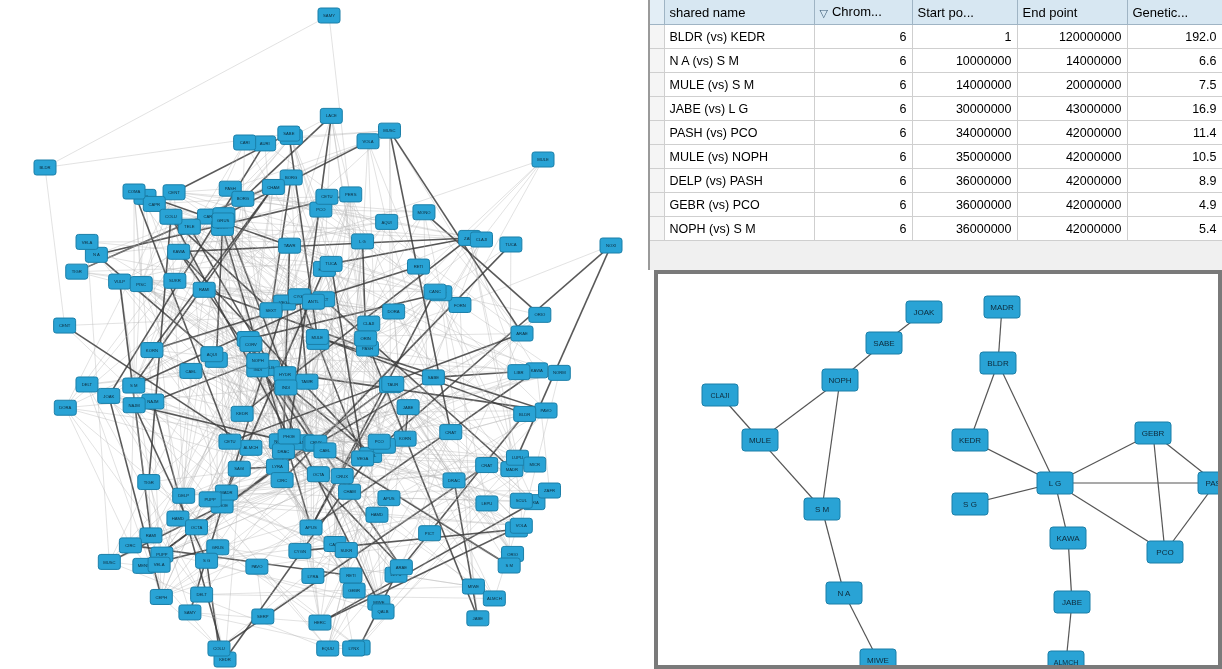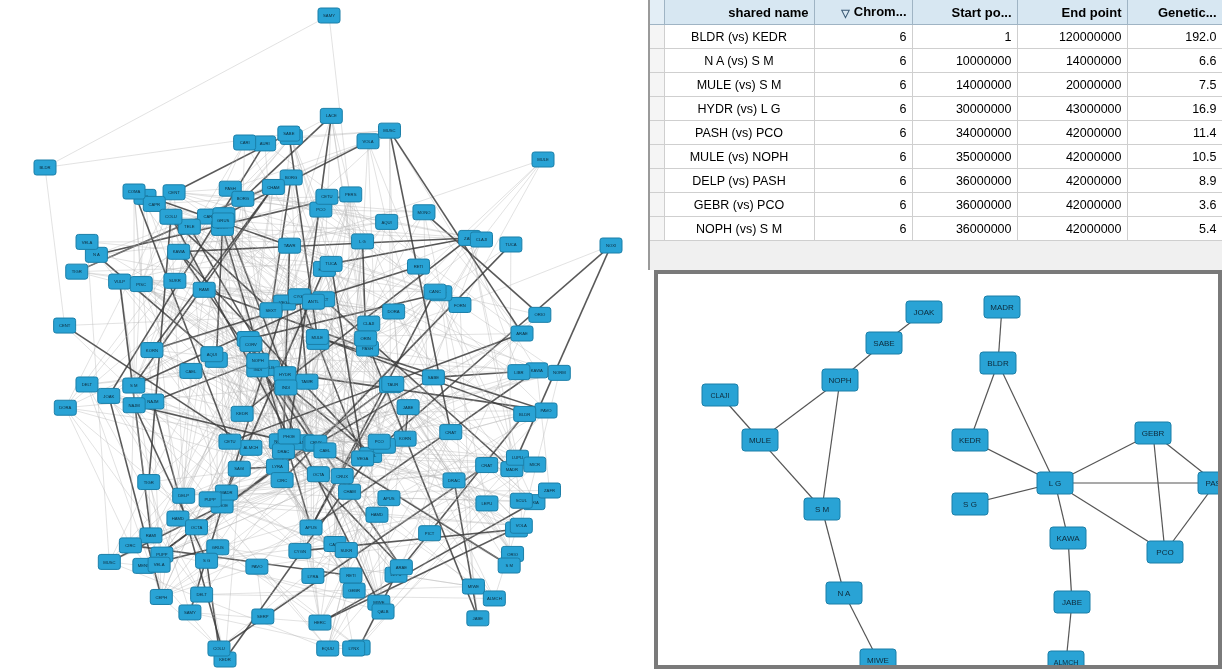--- a/index.html
+++ b/index.html
@@ -44,40 +44,40 @@
     border-collapse: collapse;
     width: 100%;
     font-size: 12.5px;
     table-layout: fixed;
     background: #ffffff;
   }
   table.data-table th {
     background: #d7e7f2;
     border: 1px solid #9fb4c4;
     border-top: none;
-    font-weight: bold;
+    font-weight: normal;
     font-size: 13px;
     color: #000;
     height: 22px;
     padding: 1px 5px;
-    text-align: right;
+    text-align: left;
     white-space: nowrap;
     overflow: hidden;
   }
   table.data-table td {
     border-bottom: 1px solid #cfcfcf;
     border-right: 1px solid #cfcfcf;
     height: 21px;
     padding: 1px 5px;
     white-space: nowrap;
     overflow: hidden;
     background: #ffffff;
     color: #000;
   }
-  td.col-name  { text-align: center; }
+  td.col-name  { text-align: left; }
   td.col-num   { text-align: right; }
   .filter-mark {
     display: inline-block;
     margin-right: 4px;
     color: #3a5a75;
     font-size: 11px;
     vertical-align: middle;
   }
   
   .gutter-col { width: 14px; background: #eaeaea; }
@@ -1489,21 +1489,21 @@
           <tr>
             <td class="gutter-col"></td>
             <td class="col-name">MULE (vs) S M</td>
             <td class="col-num">6</td>
             <td class="col-num">14000000</td>
             <td class="col-num">20000000</td>
             <td class="col-num">7.5</td>
           </tr>
           <tr>
             <td class="gutter-col"></td>
-            <td class="col-name">HYDR (vs) L G</td>
+            <td class="col-name">JABE (vs) L G</td>
             <td class="col-num">6</td>
             <td class="col-num">30000000</td>
             <td class="col-num">43000000</td>
             <td class="col-num">16.9</td>
           </tr>
           <tr>
             <td class="gutter-col"></td>
             <td class="col-name">PASH (vs) PCO</td>
             <td class="col-num">6</td>
             <td class="col-num">34000000</td>
@@ -1525,21 +1525,21 @@
             <td class="col-num">36000000</td>
             <td class="col-num">42000000</td>
             <td class="col-num">8.9</td>
           </tr>
           <tr>
             <td class="gutter-col"></td>
             <td class="col-name">GEBR (vs) PCO</td>
             <td class="col-num">6</td>
             <td class="col-num">36000000</td>
             <td class="col-num">42000000</td>
-            <td class="col-num">3.6</td>
+            <td class="col-num">4.9</td>
           </tr>
           <tr>
             <td class="gutter-col"></td>
             <td class="col-name">NOPH (vs) S M</td>
             <td class="col-num">6</td>
             <td class="col-num">36000000</td>
             <td class="col-num">42000000</td>
             <td class="col-num">5.4</td>
           </tr>
         </tbody>

